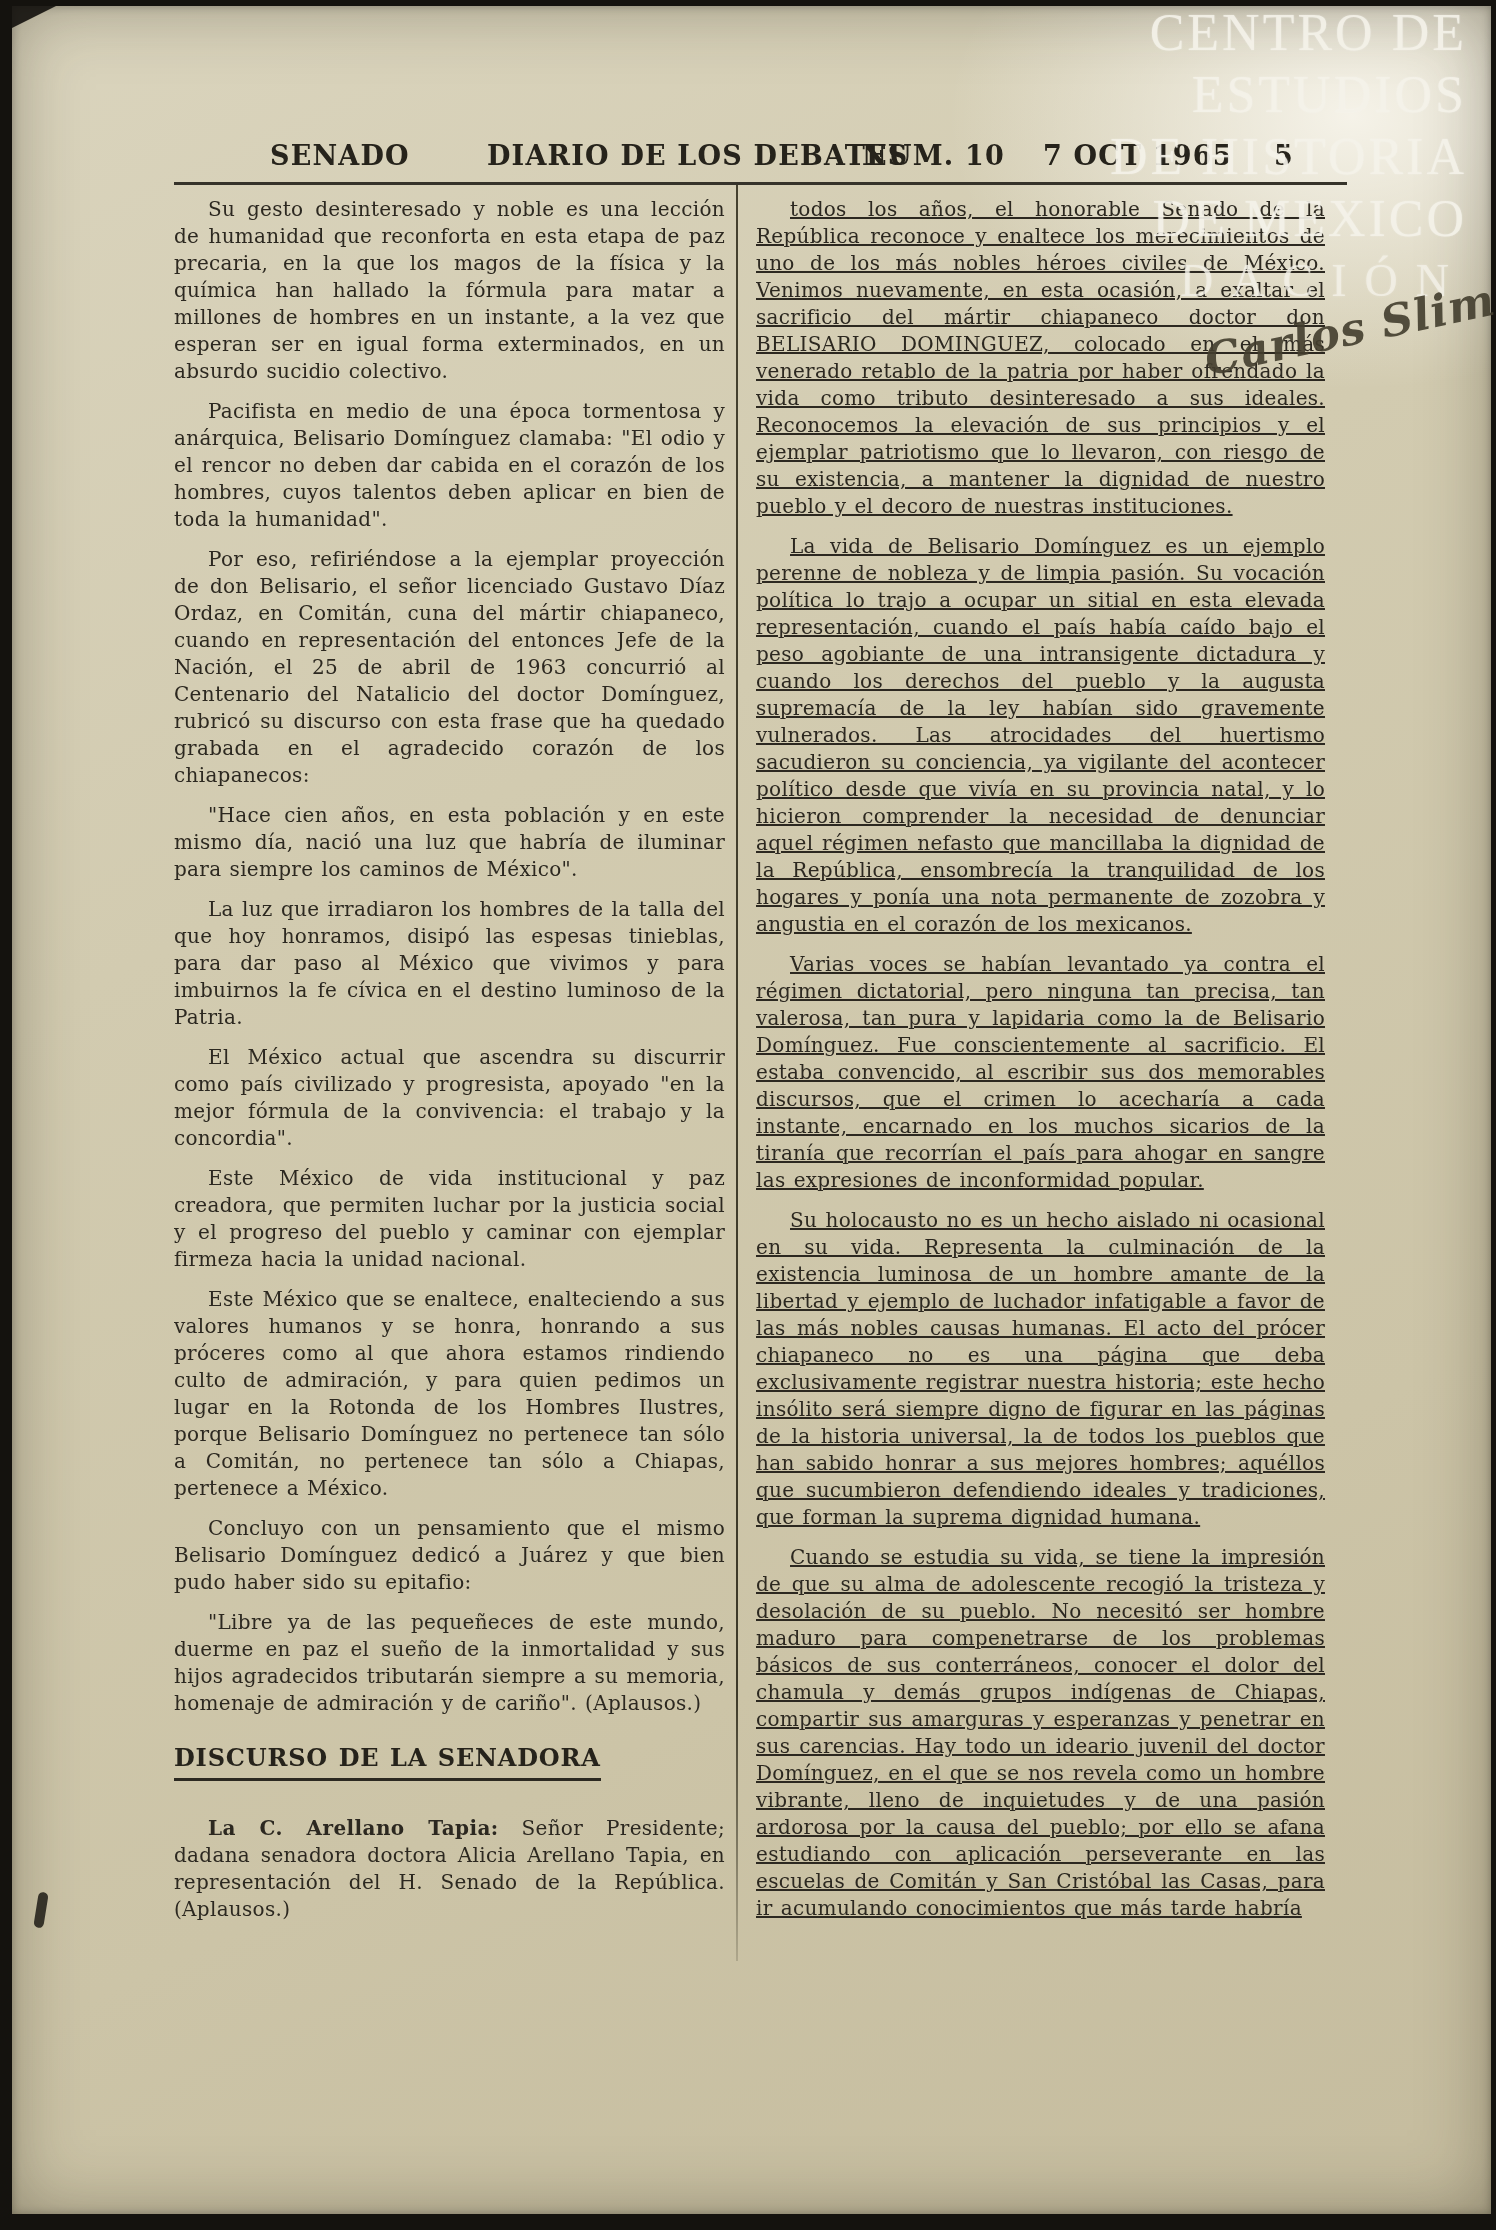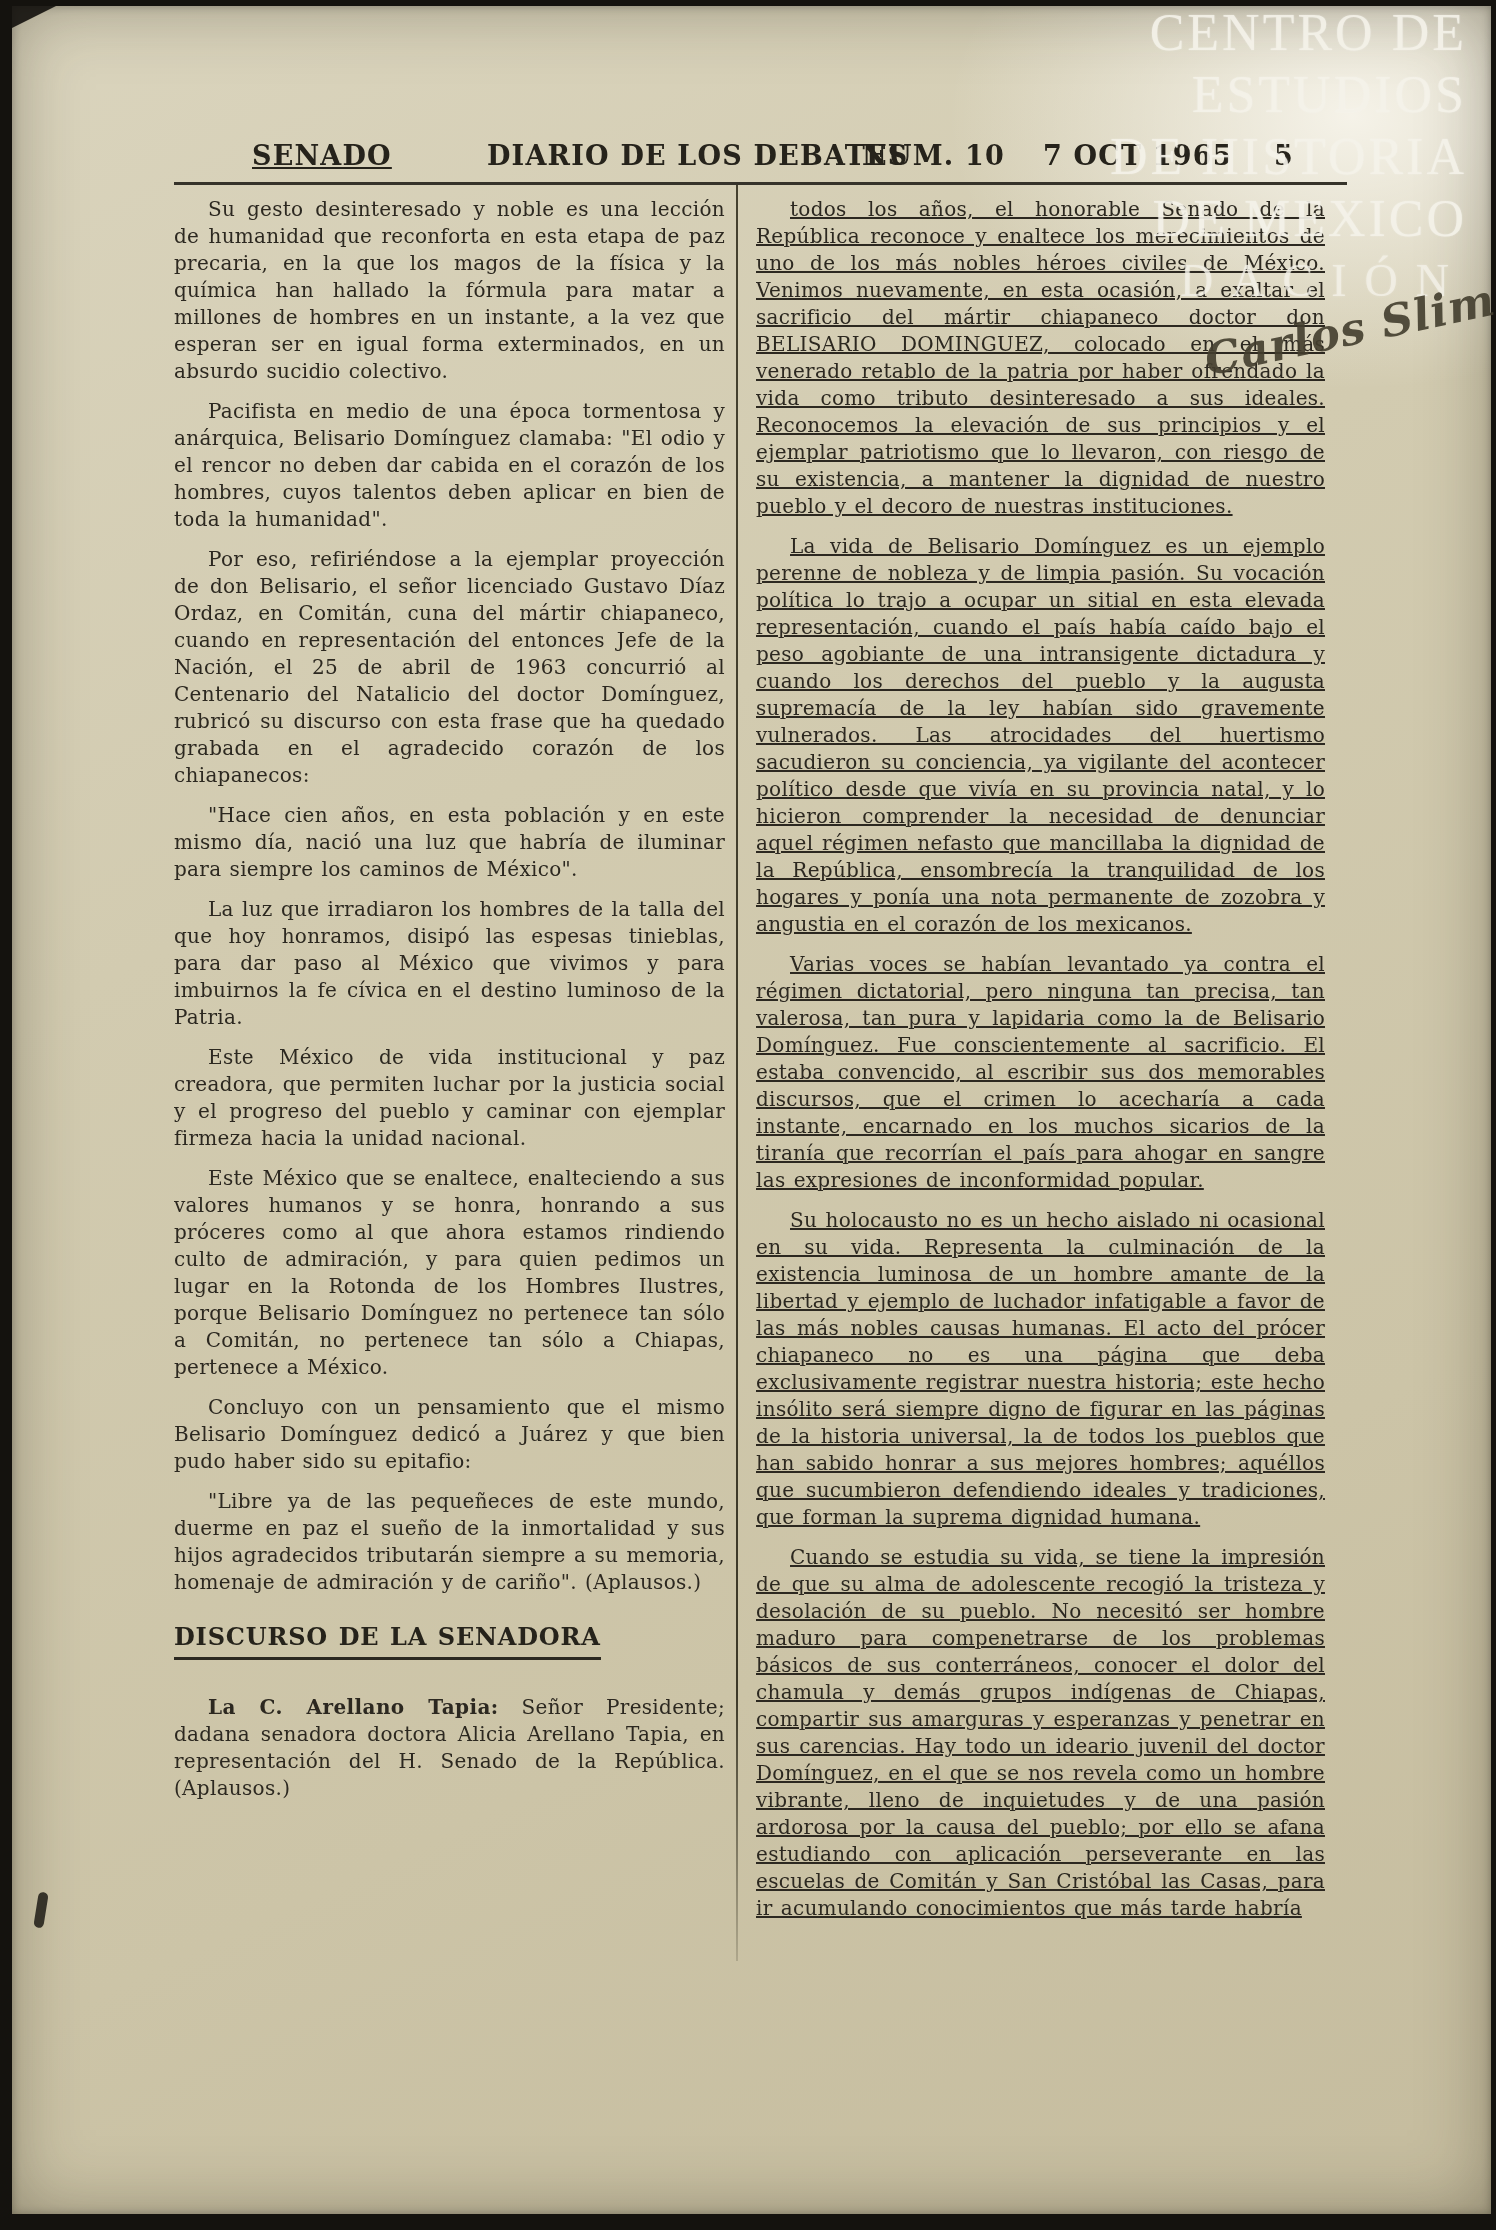--- a/index.html
+++ b/index.html
@@ -26,21 +26,21 @@
     position: absolute; left: 24px; top: 1886px; width: 10px; height: 36px;
     background: #1d1b15; border-radius: 5px; transform: rotate(9deg); opacity: .85;
   }
 
   
   .header { position: absolute; top: 134px; left: 0; right: 0; height: 42px; color: #26231b; }
   .header span {
     position: absolute; top: 0;
     font-weight: bold; font-size: 27px; letter-spacing: 1.2px; white-space: nowrap;
   }
-  .h-chamber { left: 240px; text-decoration: underline; }
+  .h-chamber { left: 258px; }
   .h-title   { left: 475px; }
   .h-num     { left: 850px; }
   .h-date    { left: 1031px; letter-spacing: 2px; }
   .h-page    { left: 1262px; }
 
   .rule {
     position: absolute; top: 176px; left: 162px; width: 1173px; height: 3px;
     background: #36332a;
   }
   .divider {
@@ -116,20 +116,21 @@
 
   <div class="rule"></div>
   <div class="divider"></div>
 
   <div class="col left">
     <p>Su gesto desinteresado y noble es una lección de humanidad que reconforta en esta etapa de paz precaria, en la que los magos de la física y la química han hallado la fórmula para matar a millones de hombres en un instante, a la vez que esperan ser en igual forma exterminados, en un absurdo sucidio colectivo.</p>
     <p>Pacifista en medio de una época tormentosa y anárquica, Belisario Domínguez clamaba: "El odio y el rencor no deben dar cabida en el corazón de los hombres, cuyos talentos deben aplicar en bien de toda la humanidad".</p>
     <p>Por eso, refiriéndose a la ejemplar proyección de don Belisario, el señor licenciado Gustavo Díaz Ordaz, en Comitán, cuna del mártir chiapaneco, cuando en representación del entonces Jefe de la Nación, el 25 de abril de 1963 concurrió al Centenario del Natalicio del doctor Domínguez, rubricó su discurso con esta frase que ha quedado grabada en el agradecido corazón de los chiapanecos:</p>
     <p>"Hace cien años, en esta población y en este mismo día, nació una luz que habría de iluminar para siempre los caminos de México".</p>
     <p>La luz que irradiaron los hombres de la talla del que hoy honramos, disipó las espesas tinieblas, para dar paso al México que vivimos y para imbuirnos la fe cívica en el destino luminoso de la Patria.</p>
+    <p>El México actual que ascendra su discurrir como país civilizado y progresista, apoyado "en la mejor fórmula de la convivencia: el trabajo y la concordia".</p>
     <p>Este México de vida institucional y paz creadora, que permiten luchar por la justicia social y el progreso del pueblo y caminar con ejemplar firmeza hacia la unidad nacional.</p>
     <p>Este México que se enaltece, enalteciendo a sus valores humanos y se honra, honrando a sus próceres como al que ahora estamos rindiendo culto de admiración, y para quien pedimos un lugar en la Rotonda de los Hombres Ilustres, porque Belisario Domínguez no pertenece tan sólo a Comitán, no pertenece tan sólo a Chiapas, pertenece a México.</p>
     <p>Concluyo con un pensamiento que el mismo Belisario Domínguez dedicó a Juárez y que bien pudo haber sido su epitafio:</p>
     <p>"Libre ya de las pequeñeces de este mundo, duerme en paz el sueño de la inmortalidad y sus hijos agradecidos tributarán siempre a su memoria, homenaje de admiración y de cariño". (Aplausos.)</p>
 
     <h2 class="section">
       <span class="hline">DISCURSO DE LA SENADORA</span><br>
     </h2>
 
     <p class="speech"><strong>La C. Arellano Tapia:</strong> <span>Señor Presidente; dadana senadora doctora Alicia Arellano Tapia, en representación del H. Senado de la República. (Aplausos.)</span></p>

